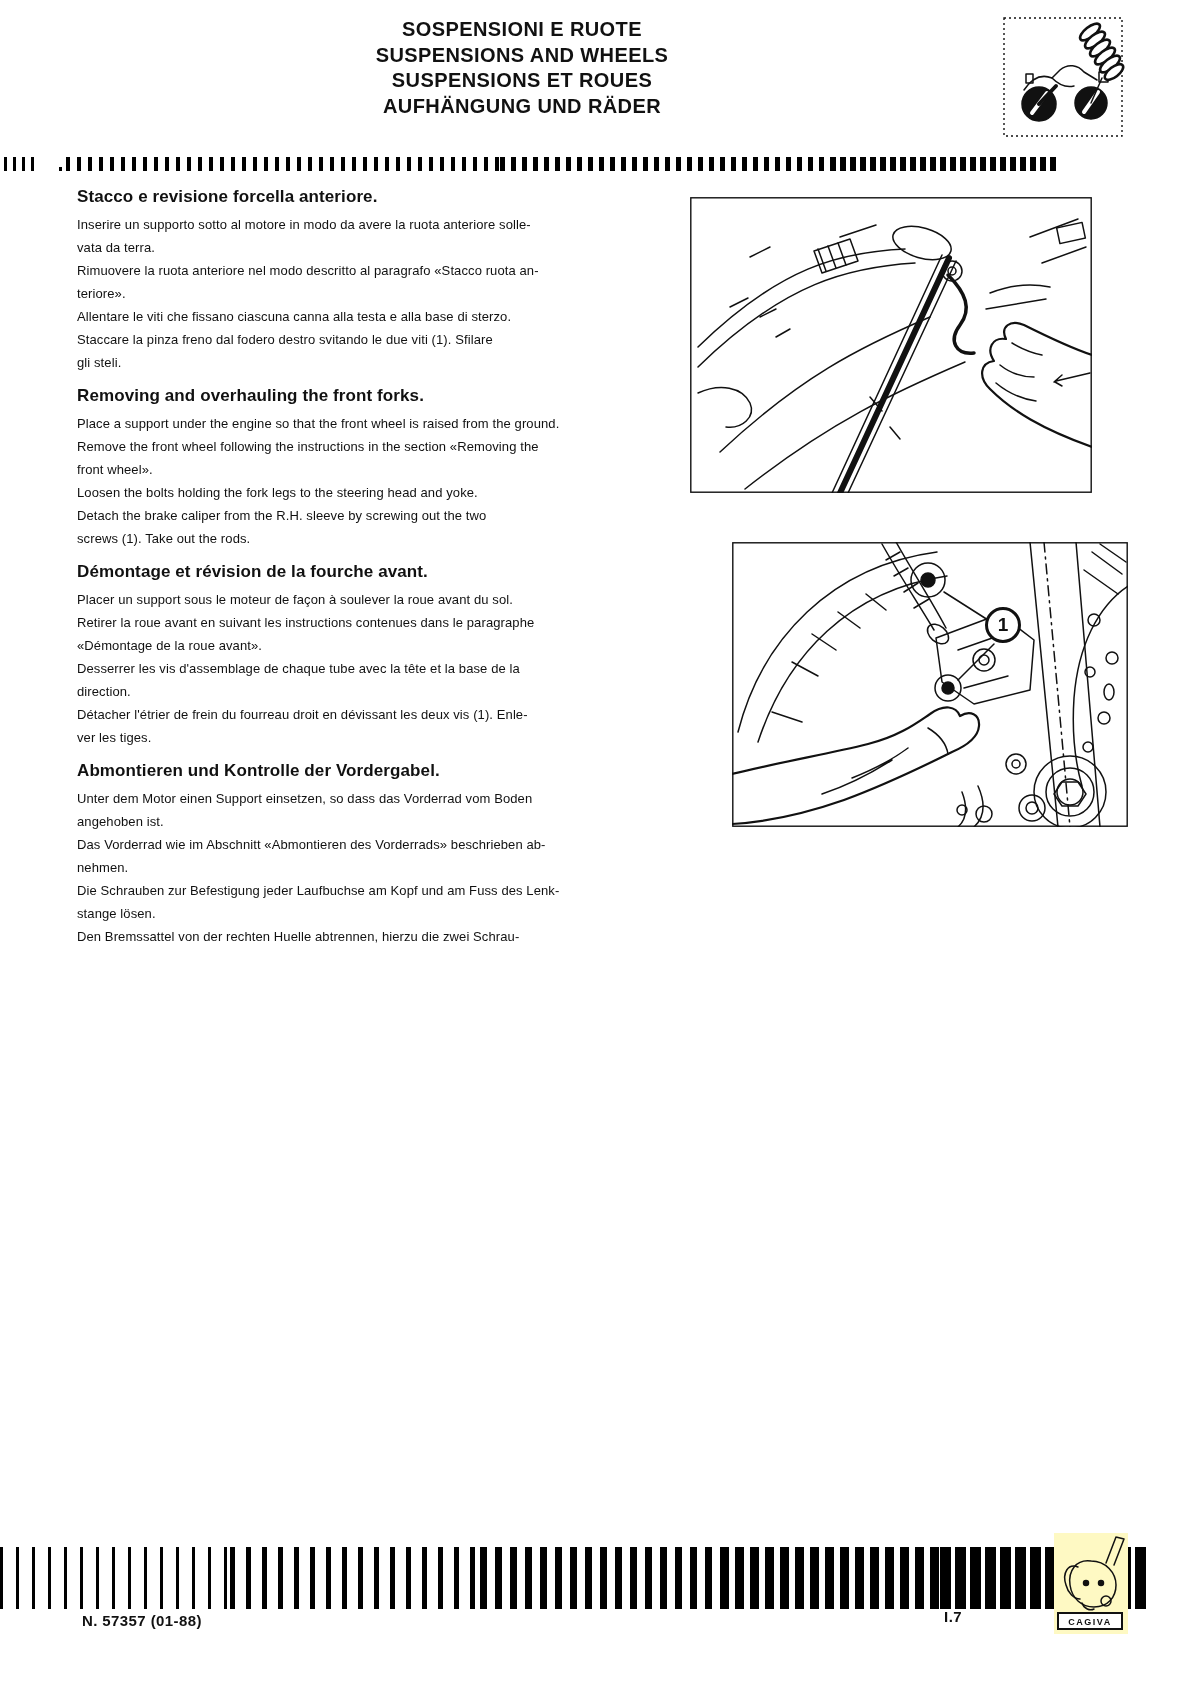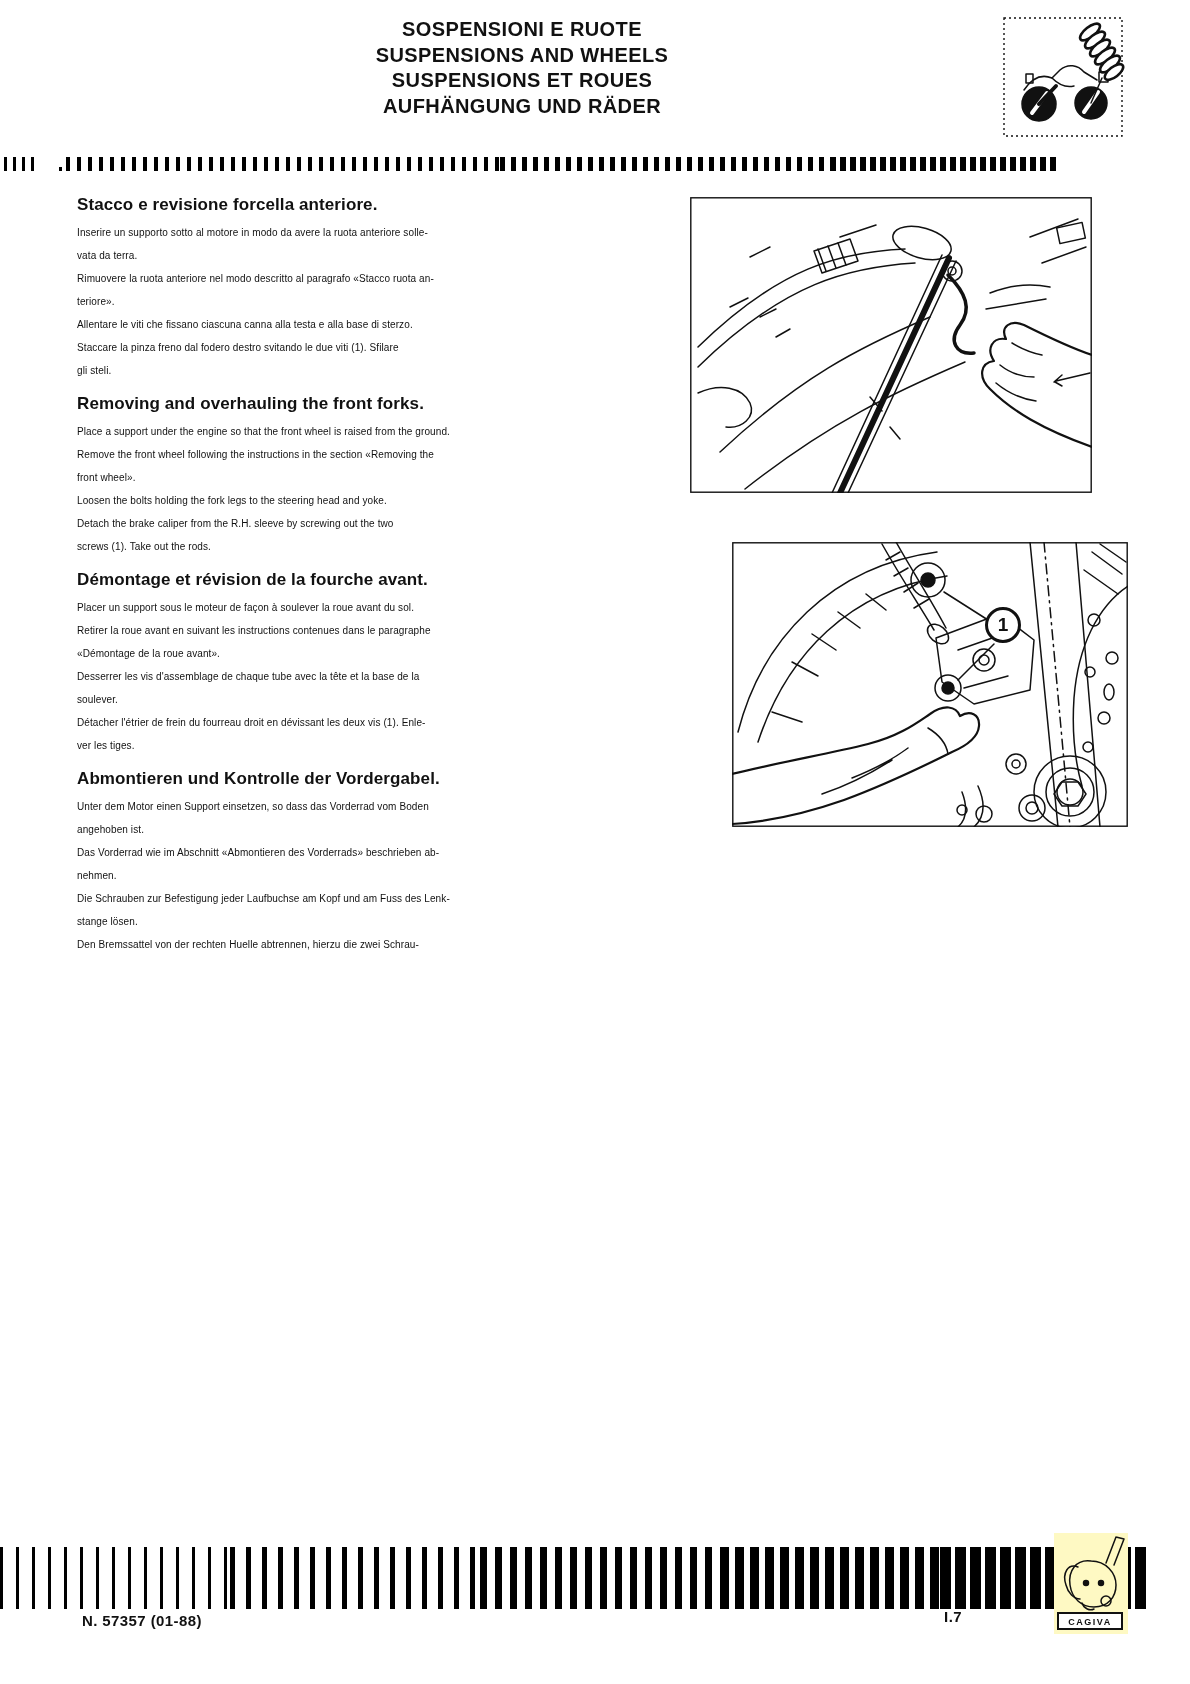--- a/index.html
+++ b/index.html
@@ -16,22 +16,22 @@
   
   .sep{position:absolute; top:157px; height:14px;}
   .sep-a{left:4px;  width:36px;  background:repeating-linear-gradient(90deg,#000 0 3px,transparent 3px 9px);}
   .sep-dot{position:absolute; left:59px; top:167px; width:3px; height:4px; background:#000;}
   .sep-b{left:66px;  width:434px; background:repeating-linear-gradient(90deg,#000 0 4px,transparent 4px 11px);}
   .sep-c{left:500px; width:330px; background:repeating-linear-gradient(90deg,#000 0 5px,transparent 5px 11px);}
   .sep-d{left:830px; width:228px; background:repeating-linear-gradient(90deg,#000 0 6px,transparent 6px 10px);}
   
   .textcol{position:absolute; left:77px; top:184px; width:600px;}
   .section{margin-bottom:9px;}
-  .section h3{margin:8px 0 3px 0; font-size:17px; line-height:26px; font-weight:bold; letter-spacing:0.1px; white-space:nowrap;}
-  .line{font-size:10px; line-height:23px; white-space:nowrap; letter-spacing:0.1px;}
+  .section h3{margin:0 0 3px 0; font-size:17px; line-height:26px; font-weight:bold; letter-spacing:0.1px; white-space:nowrap;}
+  .line{font-size:13px; line-height:23px; white-space:nowrap; letter-spacing:0.1px;}
   
   .fig{position:absolute; background:#fff;}
   .fig svg{display:block;}
   #fig1{left:690px; top:197px; width:402px; height:296px;}
   #fig2{left:732px; top:542px; width:396px; height:285px;}
   .callout{
     position:absolute; left:985px; top:607px; width:30px; height:30px;
     border:3px solid #111; border-radius:50%; background:#fff;
     font-weight:bold; font-size:19px; text-align:center; line-height:29px;
   }
@@ -117,21 +117,21 @@
           <div class="line">screws (1). Take out the rods.</div>
         </div>
     </div>
     <div class="section">
       <h3>Démontage et révision de la fourche avant.</h3>
       <div>
           <div class="line">Placer un support sous le moteur de façon à soulever la roue avant du sol.</div>
           <div class="line">Retirer la roue avant en suivant les instructions contenues dans le paragraphe</div>
           <div class="line">«Démontage de la roue avant».</div>
           <div class="line">Desserrer les vis d'assemblage de chaque tube avec la tête et la base de la</div>
-          <div class="line">soulever.</div>
+          <div class="line">direction.</div>
           <div class="line">Détacher l'étrier de frein du fourreau droit en dévissant les deux vis (1). Enle-</div>
           <div class="line">ver les tiges.</div>
         </div>
     </div>
     <div class="section">
       <h3>Abmontieren und Kontrolle der Vordergabel.</h3>
       <div>
           <div class="line">Unter dem Motor einen Support einsetzen, so dass das Vorderrad vom Boden</div>
           <div class="line">angehoben ist.</div>
           <div class="line">Das Vorderrad wie im Abschnitt «Abmontieren des Vorderrads» beschrieben ab-</div>

